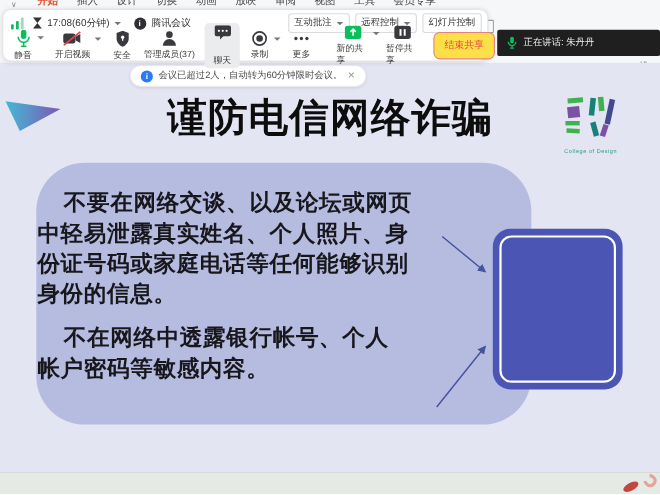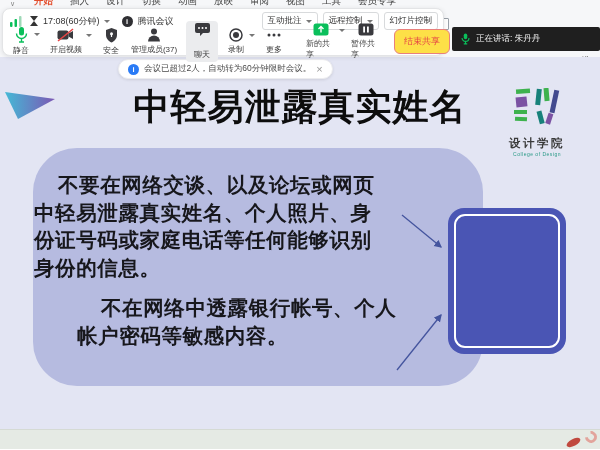--- a/index.html
+++ b/index.html
@@ -57,21 +57,21 @@
   .notif .ntxt { font-size:8.5px; color:#4a4a4a; white-space:nowrap; }
   .infoblue { width:11px; height:11px; border-radius:50%; background:#2a7bf6; color:#fff; font-size:7.5px;
               font-weight:bold; display:flex; align-items:center; justify-content:center; flex:none; }
   .nclose { font-size:11px; color:#999; cursor:pointer; line-height:1; }
   .stitle { position:absolute; top:26px; left:0; right:0; text-align:center; font-size:36px; font-weight:800;
             color:#0d0d0d; letter-spacing:1px; }
   .panel { position:absolute; left:33px; top:91px; width:450px; height:238px; background:#b6bbe0; border-radius:44px; }
   .ptext { position:absolute; left:34px; top:114px; width:390px; font-size:20.5px; line-height:27.5px;
            color:#17171c; font-weight:600; letter-spacing:.6px; }
   .ptext .ind { text-indent:24px; }
-  .p2 { margin-top:13px;padding-left:43px; }
+  .p2 { margin-top:13px; }
   .device { position:absolute; left:448px; top:151px; width:118px; height:146px; background:#4a55b4; border-radius:16px; }
   .device .inner { position:absolute; left:6px; right:6px; top:6px; bottom:6px; border:2px solid #fff; border-radius:11px; }
   .logo { position:absolute; left:498px; top:31px; width:78px; text-align:center; }
   .logo .cn { font-size:11.5px; font-weight:bold; color:#3a3a3a; letter-spacing:2.5px; margin-top:2px; }
   .logo .en { font-size:5px; color:#2a9a87; letter-spacing:.5px; }
 
   
   .statusbar { position:absolute; left:0; top:429px; width:600px; height:21px; background:#e5eae4;
                border-top:1px solid #d5dad4; z-index:2; }
   .doodle1 { position:absolute; left:566px; top:9px; width:15px; height:7px; background:#c0493f;
@@ -249,35 +249,34 @@
     <svg class="abs" style="left:3px; top:27px;" width="56" height="38">
       <defs>
           <linearGradient id="tg" x1="0" y1="0" x2="1" y2="0">
         <stop offset="0" stop-color="#45b9d6"></stop>
             <stop offset="1" stop-color="#7c57b4"></stop>
       </linearGradient>
         </defs>
       <polygon points="2,8 52,15 15,35" fill="url(#tg)"></polygon>
     </svg>
 
-    <div class="stitle">中轻易泄露真实姓名</div>
+    <div class="stitle">谨防电信网络诈骗</div>
 
     <div class="logo">
       <svg width="50" height="42" viewBox="0 0 50 42">
         <rect x="4" y="1" width="14" height="4.5" fill="#3eb24e" transform="rotate(-4 11 3)"></rect>
         <rect x="4" y="9" width="11" height="10" fill="#7b52a3" transform="rotate(-6 9 14)"></rect>
         <rect x="2" y="22" width="13" height="4" fill="#3eb24e"></rect>
         <rect x="3" y="29" width="12" height="4" fill="#3eb24e" transform="rotate(3 9 31)"></rect>
         <rect x="24" y="1" width="5" height="16" fill="#17817a" transform="rotate(6 26 9)"></rect>
         <rect x="32" y="0" width="5" height="13" fill="#3eb24e" transform="rotate(-5 34 6)"></rect>
         <rect x="40" y="2" width="5" height="23" fill="#434a8f" transform="rotate(12 42 13)"></rect>
         <rect x="26" y="23" width="5" height="13" fill="#17817a" transform="rotate(-15 28 29)"></rect>
         <rect x="35" y="25" width="5" height="11" fill="#7b52a3" transform="rotate(18 37 30)"></rect>
       </svg>
-      <div class="cn">设计学院</div>
       <div class="en">College of Design</div>
     </div>
 
     <div class="panel"></div>
 
     <div class="ptext">
       <div>
         <div class="ind">不要在网络交谈、以及论坛或网页</div>
         <div>中轻易泄露真实姓名、个人照片、身</div>
         <div>份证号码或家庭电话等任何能够识别</div>

